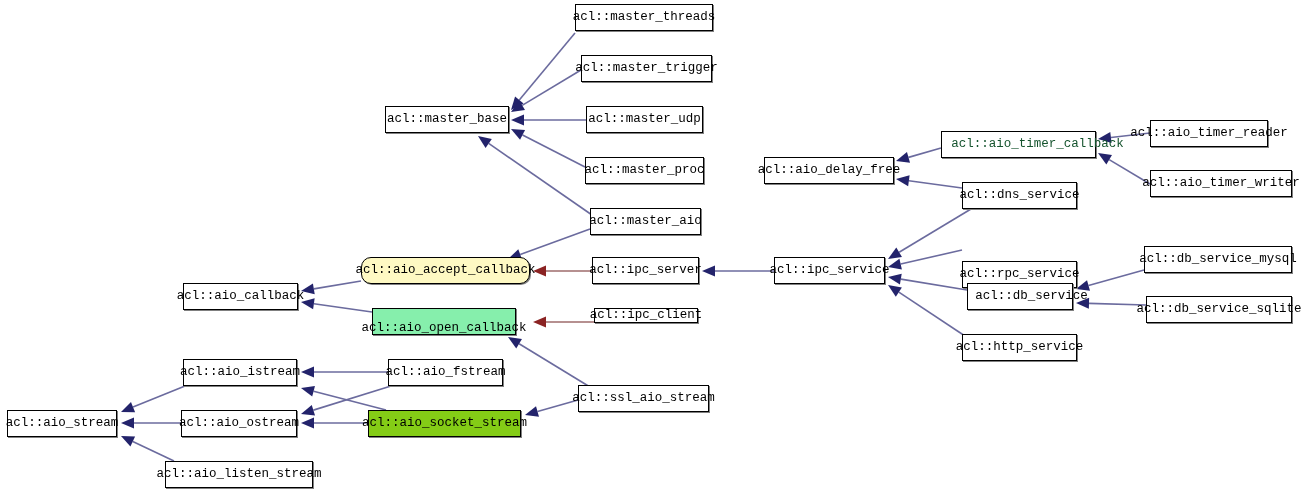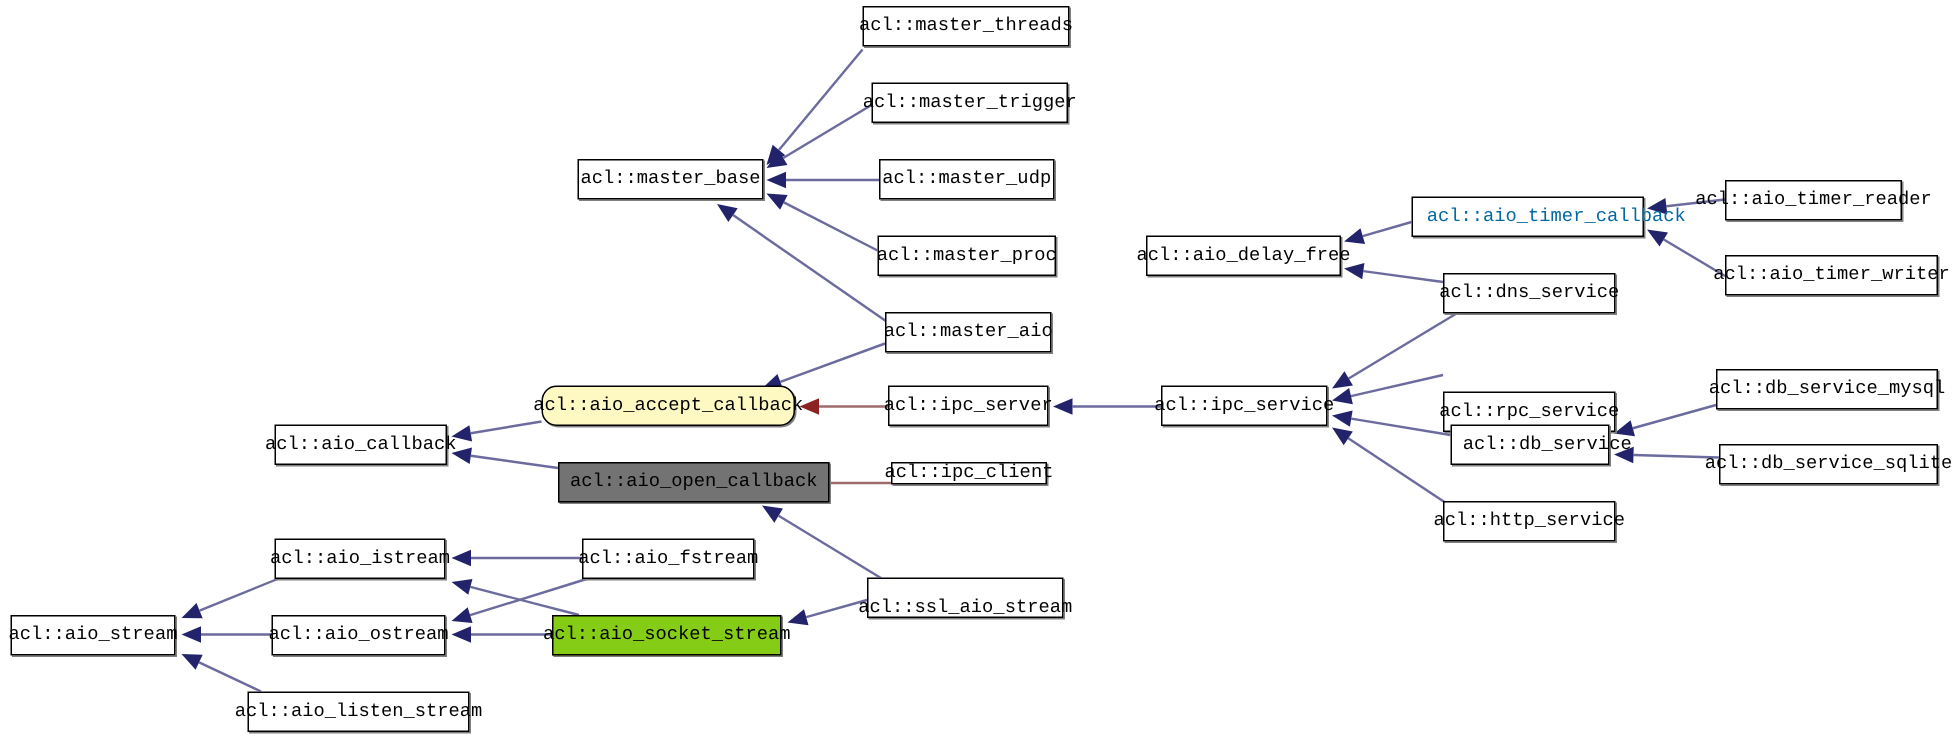--- a/index.html
+++ b/index.html
@@ -179,21 +179,21 @@
       </div>
       <div class="node" style="left: 581px; top: 55px; width: 131px; height: 27px; border-color: rgb(0, 0, 0); background: rgb(255, 255, 255); color: rgb(0, 0, 0); box-shadow: rgb(128, 128, 128) 1px 1px 0px 0px;">
         <span class="node-label">acl::master_trigger</span>
       </div>
       <div class="node" style="left: 385px; top: 106px; width: 124px; height: 27px; border-color: rgb(0, 0, 0); background: rgb(255, 255, 255); color: rgb(0, 0, 0); box-shadow: rgb(128, 128, 128) 1px 1px 0px 0px;">
         <span class="node-label">acl::master_base</span>
       </div>
       <div class="node" style="left: 586px; top: 106px; width: 117px; height: 27px; border-color: rgb(0, 0, 0); background: rgb(255, 255, 255); color: rgb(0, 0, 0); box-shadow: rgb(128, 128, 128) 1px 1px 0px 0px;">
         <span class="node-label">acl::master_udp</span>
       </div>
-      <div class="node" style="left: 941px; top: 131px; width: 155px; height: 27px; border-color: rgb(0, 0, 0); background: rgb(255, 255, 255); color: #0369a1; box-shadow: rgb(128, 128, 128) 1px 1px 0px 0px; padding-left: 38px;">
+      <div class="node" style="left: 941px; top: 131px; width: 155px; height: 27px; border-color: rgb(0, 0, 0); background: rgb(255, 255, 255); color: #14532d; box-shadow: rgb(128, 128, 128) 1px 1px 0px 0px; padding-left: 38px;">
         <span class="node-label">acl::aio_timer_callback</span>
       </div>
       <div class="node" style="left: 1150px; top: 120px; width: 118px; height: 27px; border-color: rgb(0, 0, 0); background: rgb(255, 255, 255); color: rgb(0, 0, 0); box-shadow: rgb(128, 128, 128) 1px 1px 0px 0px;">
         <span class="node-label">acl::aio_timer_reader</span>
       </div>
       <div class="node" style="left: 764px; top: 157px; width: 130px; height: 27px; border-color: rgb(0, 0, 0); background: rgb(255, 255, 255); color: rgb(0, 0, 0); box-shadow: rgb(128, 128, 128) 1px 1px 0px 0px;">
         <span class="node-label">acl::aio_delay_free</span>
       </div>
       <div class="node" style="left: 585px; top: 157px; width: 119px; height: 27px; border-color: rgb(0, 0, 0); background: rgb(255, 255, 255); color: rgb(0, 0, 0); box-shadow: rgb(128, 128, 128) 1px 1px 0px 0px;">
         <span class="node-label">acl::master_proc</span>
@@ -224,36 +224,36 @@
       </div>
       <div class="node" style="left: 183px; top: 283px; width: 115px; height: 27px; border-color: rgb(0, 0, 0); background: rgb(255, 255, 255); color: rgb(0, 0, 0); box-shadow: rgb(128, 128, 128) 1px 1px 0px 0px;">
         <span class="node-label">acl::aio_callback</span>
       </div>
       <div class="node" style="left: 967px; top: 283px; width: 106px; height: 27px; border-color: rgb(0, 0, 0); background: rgb(255, 255, 255); color: rgb(0, 0, 0); box-shadow: rgb(128, 128, 128) 1px 1px 0px 0px; padding-left: 23px;">
         <span class="node-label">acl::db_service</span>
       </div>
       <div class="node" style="left: 1146px; top: 296px; width: 146px; height: 27px; border-color: rgb(0, 0, 0); background: rgb(255, 255, 255); color: rgb(0, 0, 0); box-shadow: rgb(128, 128, 128) 1px 1px 0px 0px;">
         <span class="node-label">acl::db_service_sqlite</span>
       </div>
-      <div class="node" style="left: 372px; top: 308px; width: 181px; height: 27px; border-color: rgb(0, 0, 0); background: #737373; color: rgb(0, 0, 0); box-shadow: rgb(128, 128, 128) 1px 1px 0px 0px;">
+      <div class="node" style="left: 372px; top: 308px; width: 144px; height: 27px; border-color: rgb(0, 0, 0); background: #86efac; color: rgb(0, 0, 0); box-shadow: rgb(128, 128, 128) 1px 1px 0px 0px; align-items: flex-end;">
         <span class="node-label">acl::aio_open_callback</span>
       </div>
       <div class="node" style="left: 594px; top: 308px; width: 104px; height: 15px; border-color: rgb(0, 0, 0); background: rgb(255, 255, 255); color: rgb(0, 0, 0); box-shadow: rgb(128, 128, 128) 1px 1px 0px 0px;">
         <span class="node-label">acl::ipc_client</span>
       </div>
       <div class="node" style="left: 962px; top: 334px; width: 115px; height: 27px; border-color: rgb(0, 0, 0); background: rgb(255, 255, 255); color: rgb(0, 0, 0); box-shadow: rgb(128, 128, 128) 1px 1px 0px 0px;">
         <span class="node-label">acl::http_service</span>
       </div>
       <div class="node" style="left: 183px; top: 359px; width: 114px; height: 27px; border-color: rgb(0, 0, 0); background: rgb(255, 255, 255); color: rgb(0, 0, 0); box-shadow: rgb(128, 128, 128) 1px 1px 0px 0px;">
         <span class="node-label">acl::aio_istream</span>
       </div>
       <div class="node" style="left: 388px; top: 359px; width: 115px; height: 27px; border-color: rgb(0, 0, 0); background: rgb(255, 255, 255); color: rgb(0, 0, 0); box-shadow: rgb(128, 128, 128) 1px 1px 0px 0px;">
         <span class="node-label">acl::aio_fstream</span>
       </div>
-      <div class="node" style="left: 578px; top: 385px; width: 131px; height: 27px; border-color: rgb(0, 0, 0); background: rgb(255, 255, 255); color: rgb(0, 0, 0); box-shadow: rgb(128, 128, 128) 1px 1px 0px 0px; align-items: flex-end;">
+      <div class="node" style="left: 578px; top: 385px; width: 131px; height: 27px; border-color: rgb(0, 0, 0); background: rgb(255, 255, 255); color: rgb(0, 0, 0); box-shadow: rgb(128, 128, 128) 1px 1px 0px 0px;">
         <span class="node-label">acl::ssl_aio_stream</span>
       </div>
       <div class="node" style="left: 7px; top: 410px; width: 110px; height: 27px; border-color: rgb(0, 0, 0); background: rgb(255, 255, 255); color: rgb(0, 0, 0); box-shadow: rgb(128, 128, 128) 1px 1px 0px 0px;">
         <span class="node-label">acl::aio_stream</span>
       </div>
       <div class="node" style="left: 181px; top: 410px; width: 116px; height: 27px; border-color: rgb(0, 0, 0); background: rgb(255, 255, 255); color: rgb(0, 0, 0); box-shadow: rgb(128, 128, 128) 1px 1px 0px 0px;">
         <span class="node-label">acl::aio_ostream</span>
       </div>
       <div class="node" style="left: 368px; top: 410px; width: 153px; height: 27px; border-color: rgb(0, 0, 0); background: #84cc16; color: rgb(0, 0, 0); box-shadow: rgb(128, 128, 128) 1px 1px 0px 0px;">
         <span class="node-label">acl::aio_socket_stream</span>

